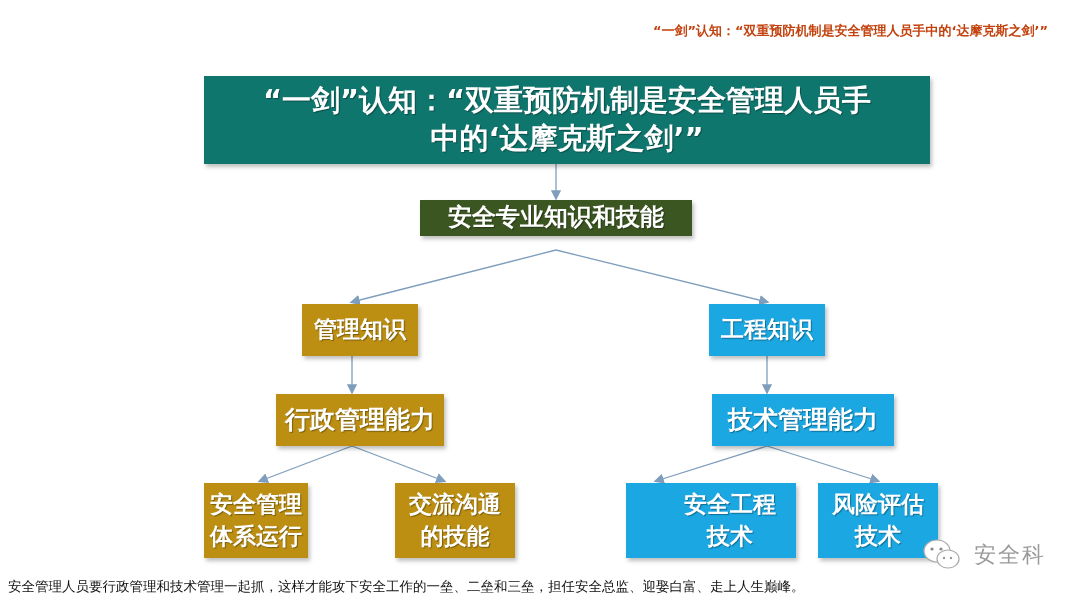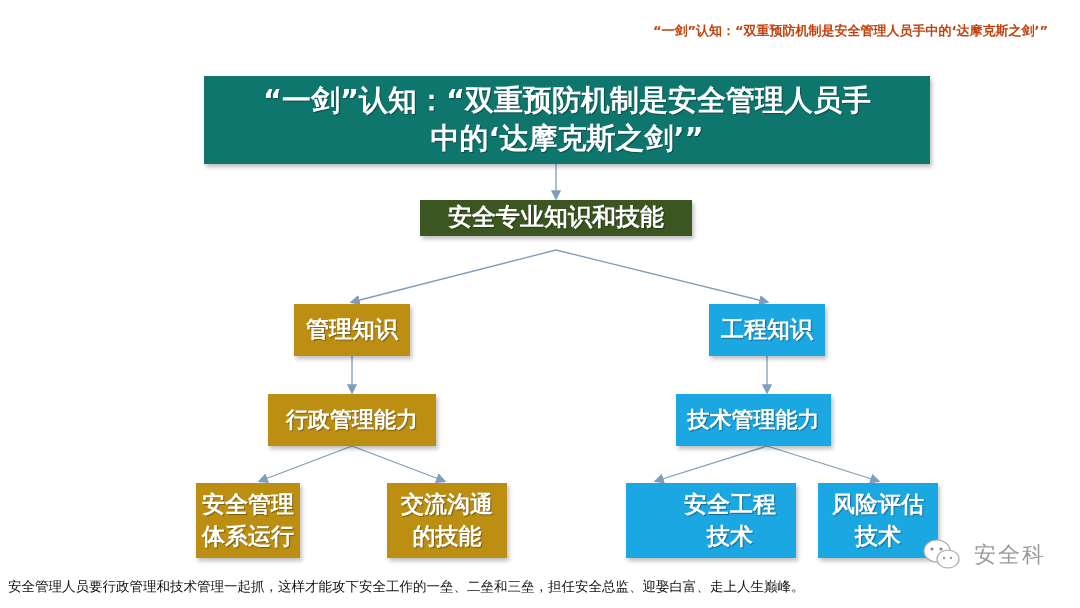--- a/index.html
+++ b/index.html
@@ -6,24 +6,24 @@
   body { width:1080px; height:608px; background:#ffffff; position:relative; overflow:hidden;
          font-family:"DejaVu Sans","Liberation Sans",sans-serif; }
   .header-title { position:absolute; top:22px; left:0; width:1048px; text-align:right;
          font-size:13px; font-weight:bold; color:#c2410c; letter-spacing:0px; white-space:nowrap; }
   .node { position:absolute; color:#ffffff; font-weight:bold; display:flex; align-items:center;
           justify-content:center; text-align:center; box-shadow:2px 3px 4px rgba(0,0,0,0.25);
           text-shadow:1px 1px 1px rgba(0,0,0,0.35); line-height:1.3; }
   .root { left:204px; top:76px; width:726px; height:88px; background:#0f766e; font-size:29px; }
   .root span { display:block; }
   .l1 { left:420px; top:200px; width:272px; height:36px; background:#3b5621; font-size:24px; }
-  .gold { background:#bc8f12; }
+  .gold { background:#bc8f12;margin-left:8px; }
   .blue { background:#1aa7e2; }
   .l2 { top:304px; height:52px; font-size:23px; }
-  .l3 { top:394px; height:52px; font-size:22px; }
+  .l3 { top:394px; height:52px; font-size:25px; }
   .l4 { top:483px; height:75px; font-size:23px; flex-direction:column; line-height:1.35; }
   svg.lines { position:absolute; left:0; top:0; }
   .footer { position:absolute; left:8px; top:578px; font-size:13.5px; color:#111; white-space:nowrap; }
   .watermark { position:absolute; left:922px; top:538px; display:flex; align-items:center; gap:12px; }
   .watermark-text { font-size:22px; color:#9a9a9a; letter-spacing:2px; }
 </style>
 </head>
 <body>
 
 <div class="header-title">“一剑”认知：“双重预防机制是安全管理人员手中的‘达摩克斯之剑’”</div>
@@ -51,21 +51,21 @@
   <span>“一剑”认知：“双重预防机制是安全管理人员手</span>
   <span>中的‘达摩克斯之剑’”</span>
 </div>
 
 <div class="node l1">安全专业知识和技能</div>
 
 <div class="node l2 gold" style="left:294px; width:116px;">管理知识</div>
 <div class="node l2 blue" style="left:709px; width:116px;">工程知识</div>
 
 <div class="node l3 gold" style="left:268px; width:168px;">行政管理能力</div>
-<div class="node l3 blue" style="left:676px; width:155px;">技术管理能力</div>
+<div class="node l3 blue" style="left:712px; width:182px;">技术管理能力</div>
 
 <div class="node l4 gold" style="left:196px; width:104px;">
   <span>安全管理</span>
   <span>体系运行</span>
 </div>
 <div class="node l4 gold" style="left:387px; width:120px;">
   <span>交流沟通</span>
   <span>的技能</span>
 </div>
 <div class="node l4 blue" style="left:626px; width:132px;padding-left:38px;">

